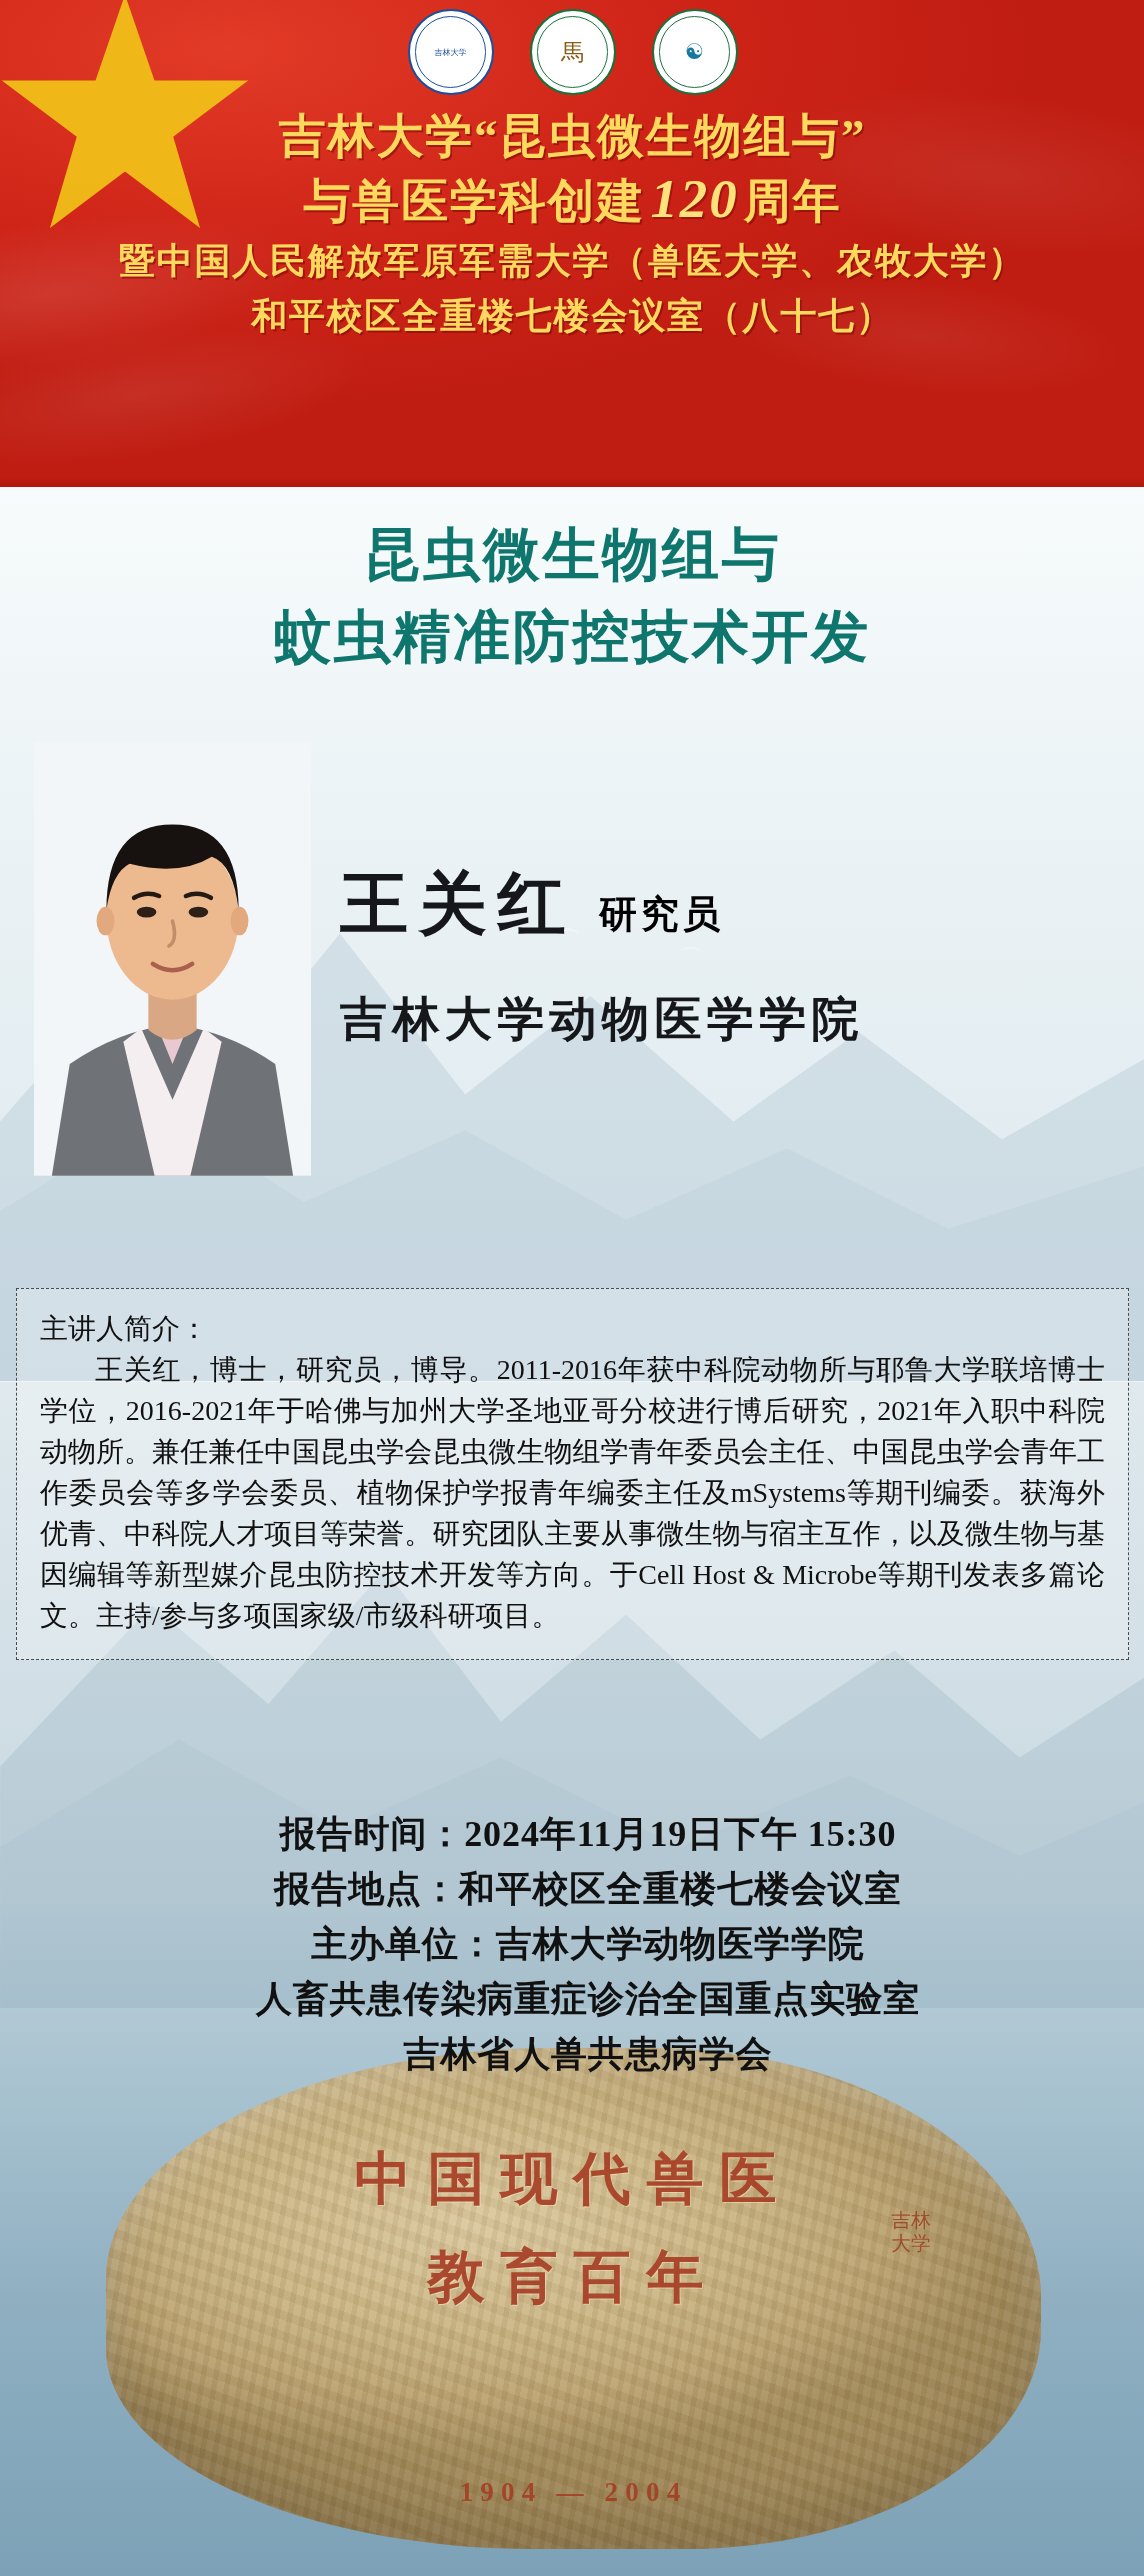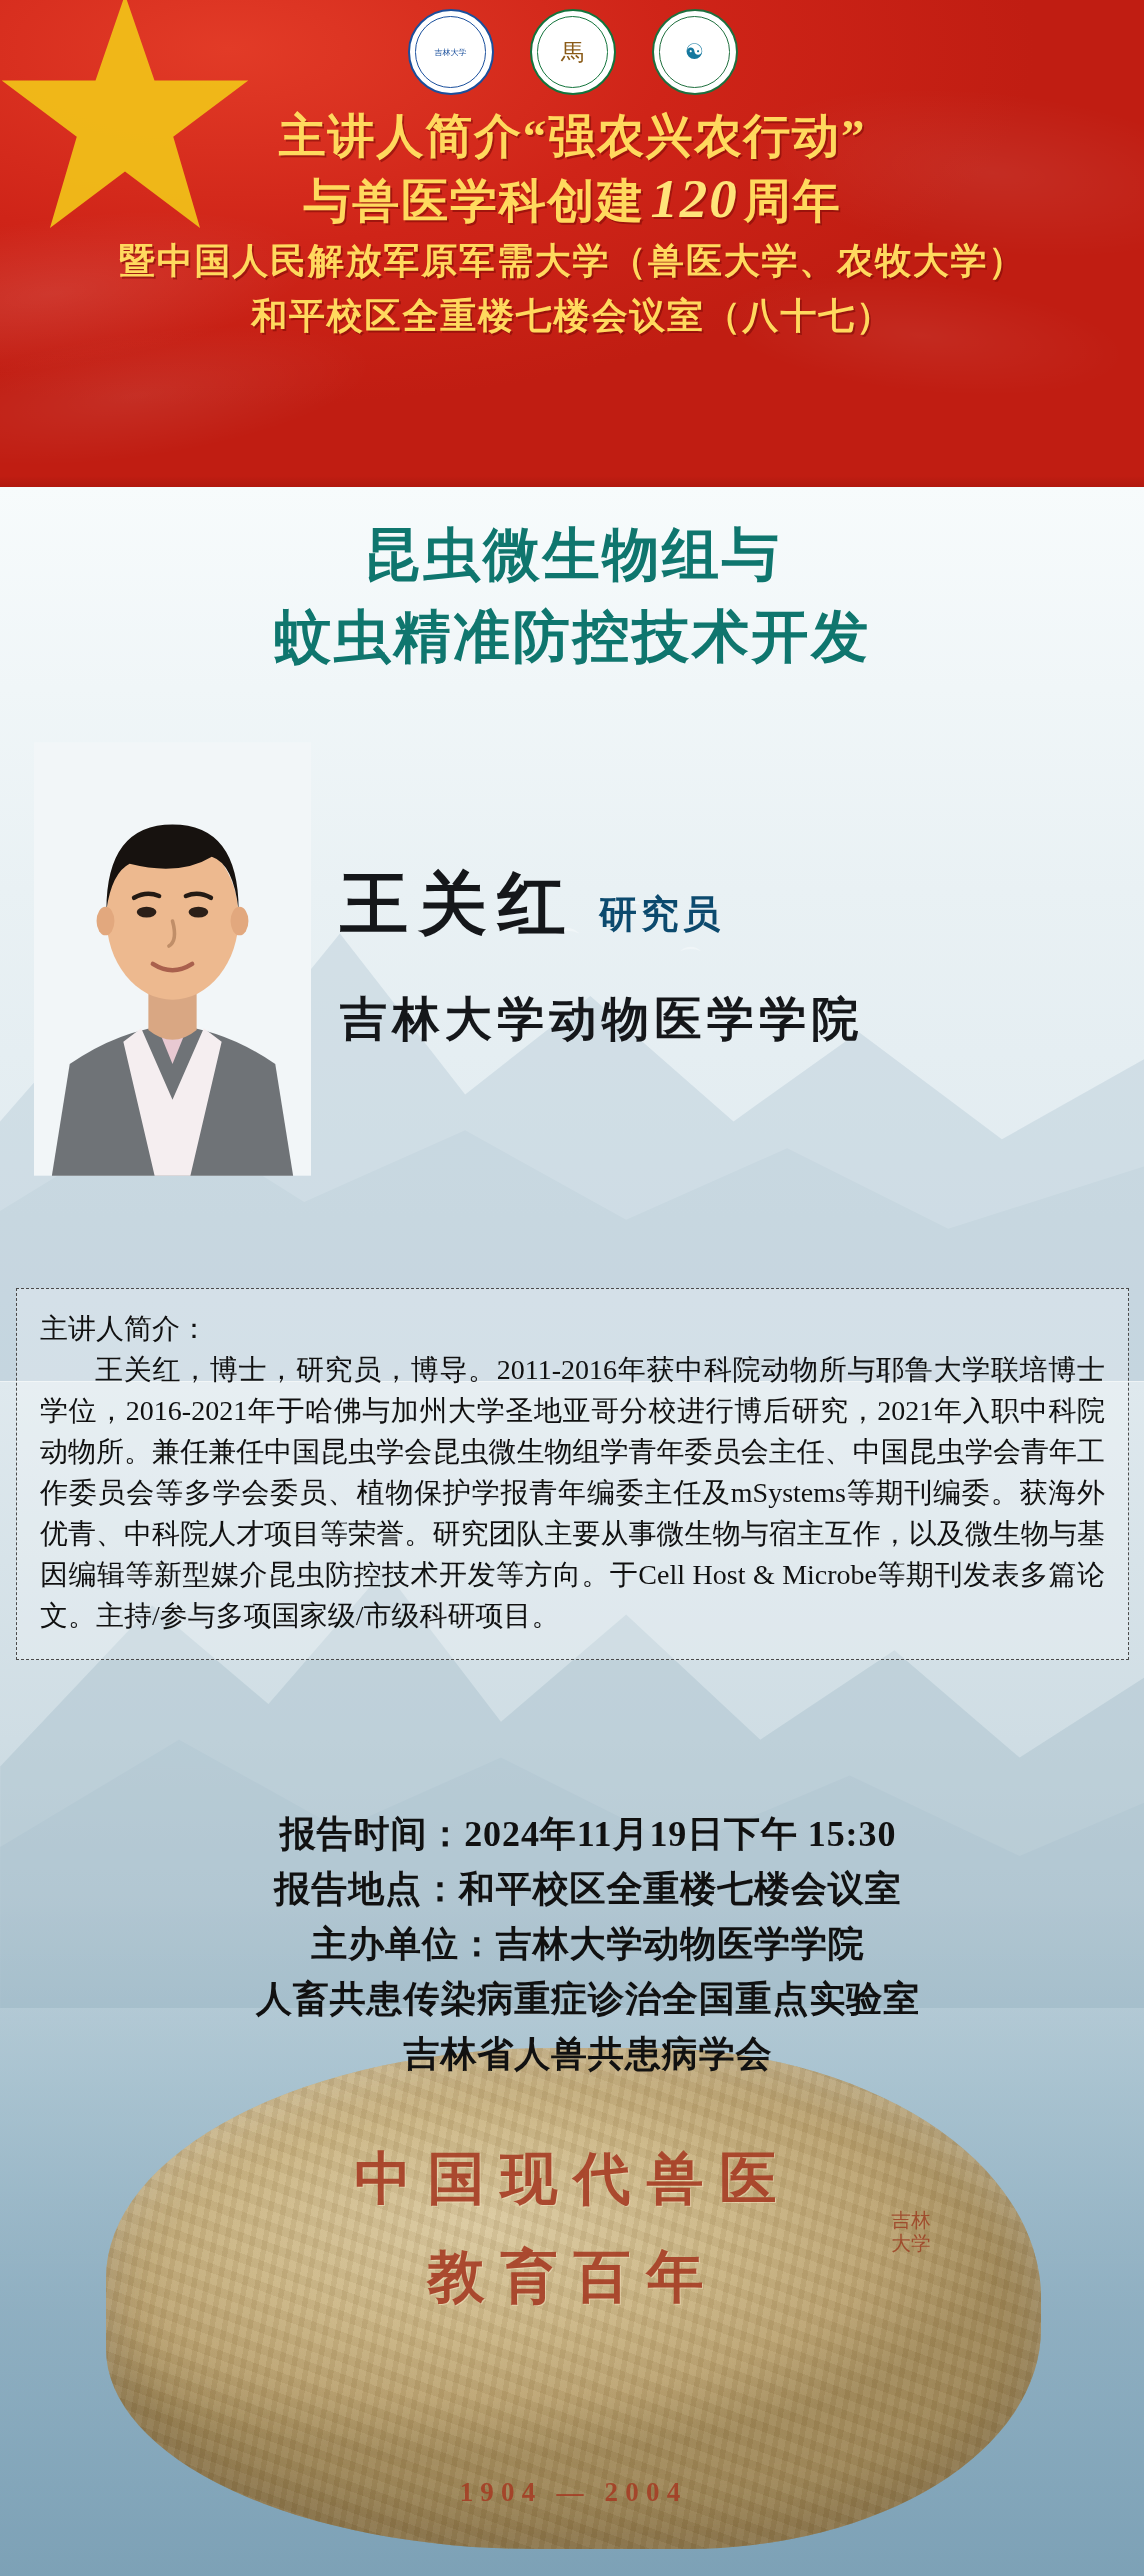--- a/index.html
+++ b/index.html
@@ -194,21 +194,21 @@
     font-weight: bold;
     font-size: 68px;
     letter-spacing: 10.7px;
     color: #15171a;
   }
   .speaker-title {
     font-family: "Liberation Serif", serif;
     font-weight: bold;
     font-size: 38px;
     letter-spacing: 3.6px;
-    color: #0c4a6e;
+    color: #000000;
   }
   .speaker-affil {
     margin-top: 38px;
     font-family: "Liberation Serif", serif;
     font-weight: bold;
     font-size: 47px;
     letter-spacing: 5.4px;
     color: #15171a;
   }
 
@@ -380,21 +380,21 @@
       <div class="ring"></div>
       <div class="mark">馬</div>
     </div>
     <div class="logo mix">
       <div class="ring"></div>
       <div class="mark">☯</div>
     </div>
   </div>
 
   <div class="banner-lines">
-    <div class="bl bl1">主讲人简介“强农兴农行动”</div>
+    <div class="bl bl1">吉林大学“昆虫微生物组与”</div>
     <div class="bl bl2">
       <span>与兽医学科创建</span><span class="num">120</span><span>周年</span>
     </div>
     <div class="bl bl3">暨中国人民解放军原军需大学（兽医大学、农牧大学）</div>
     <div class="bl bl4">和平校区全重楼七楼会议室（八十七）</div>
   </div>
 
   <div class="title-block">
     <div class="title-line">昆虫微生物组与</div>
     <div class="title-line">蚊虫精准防控技术开发</div>

